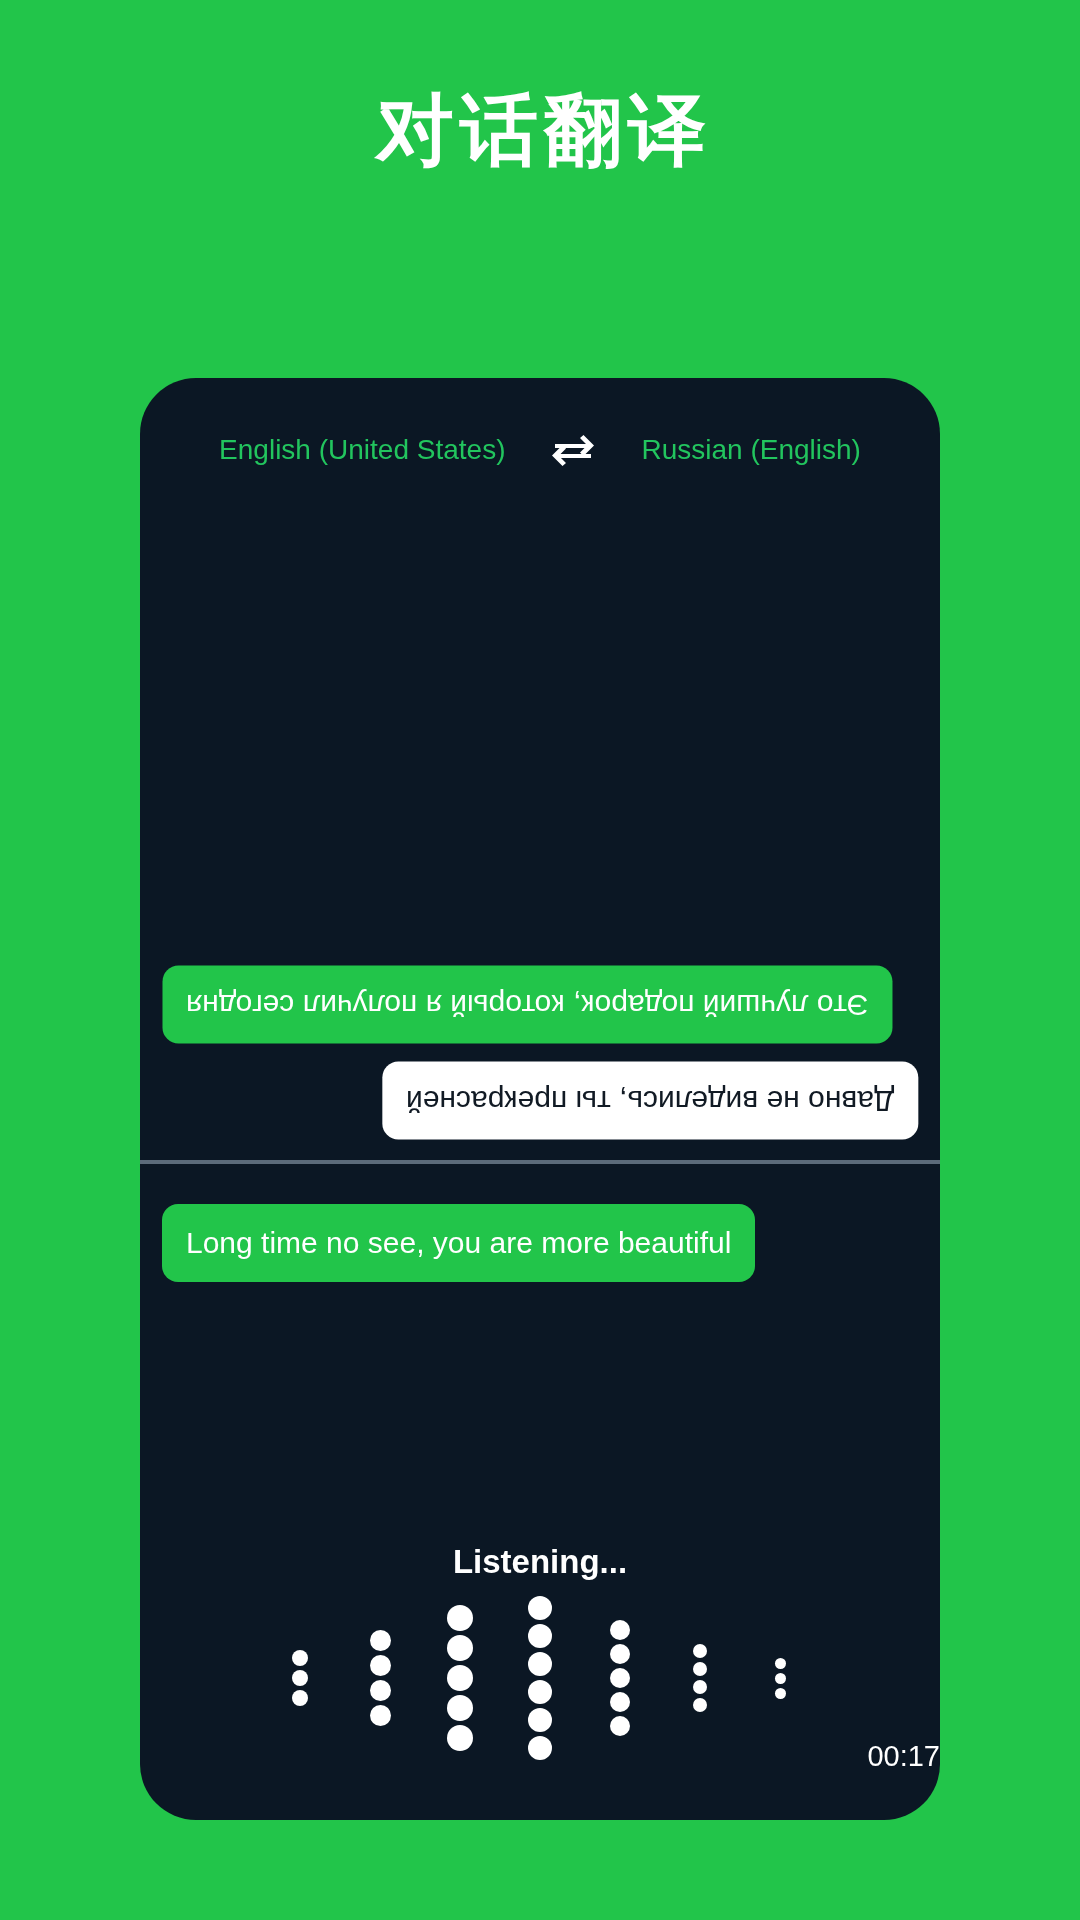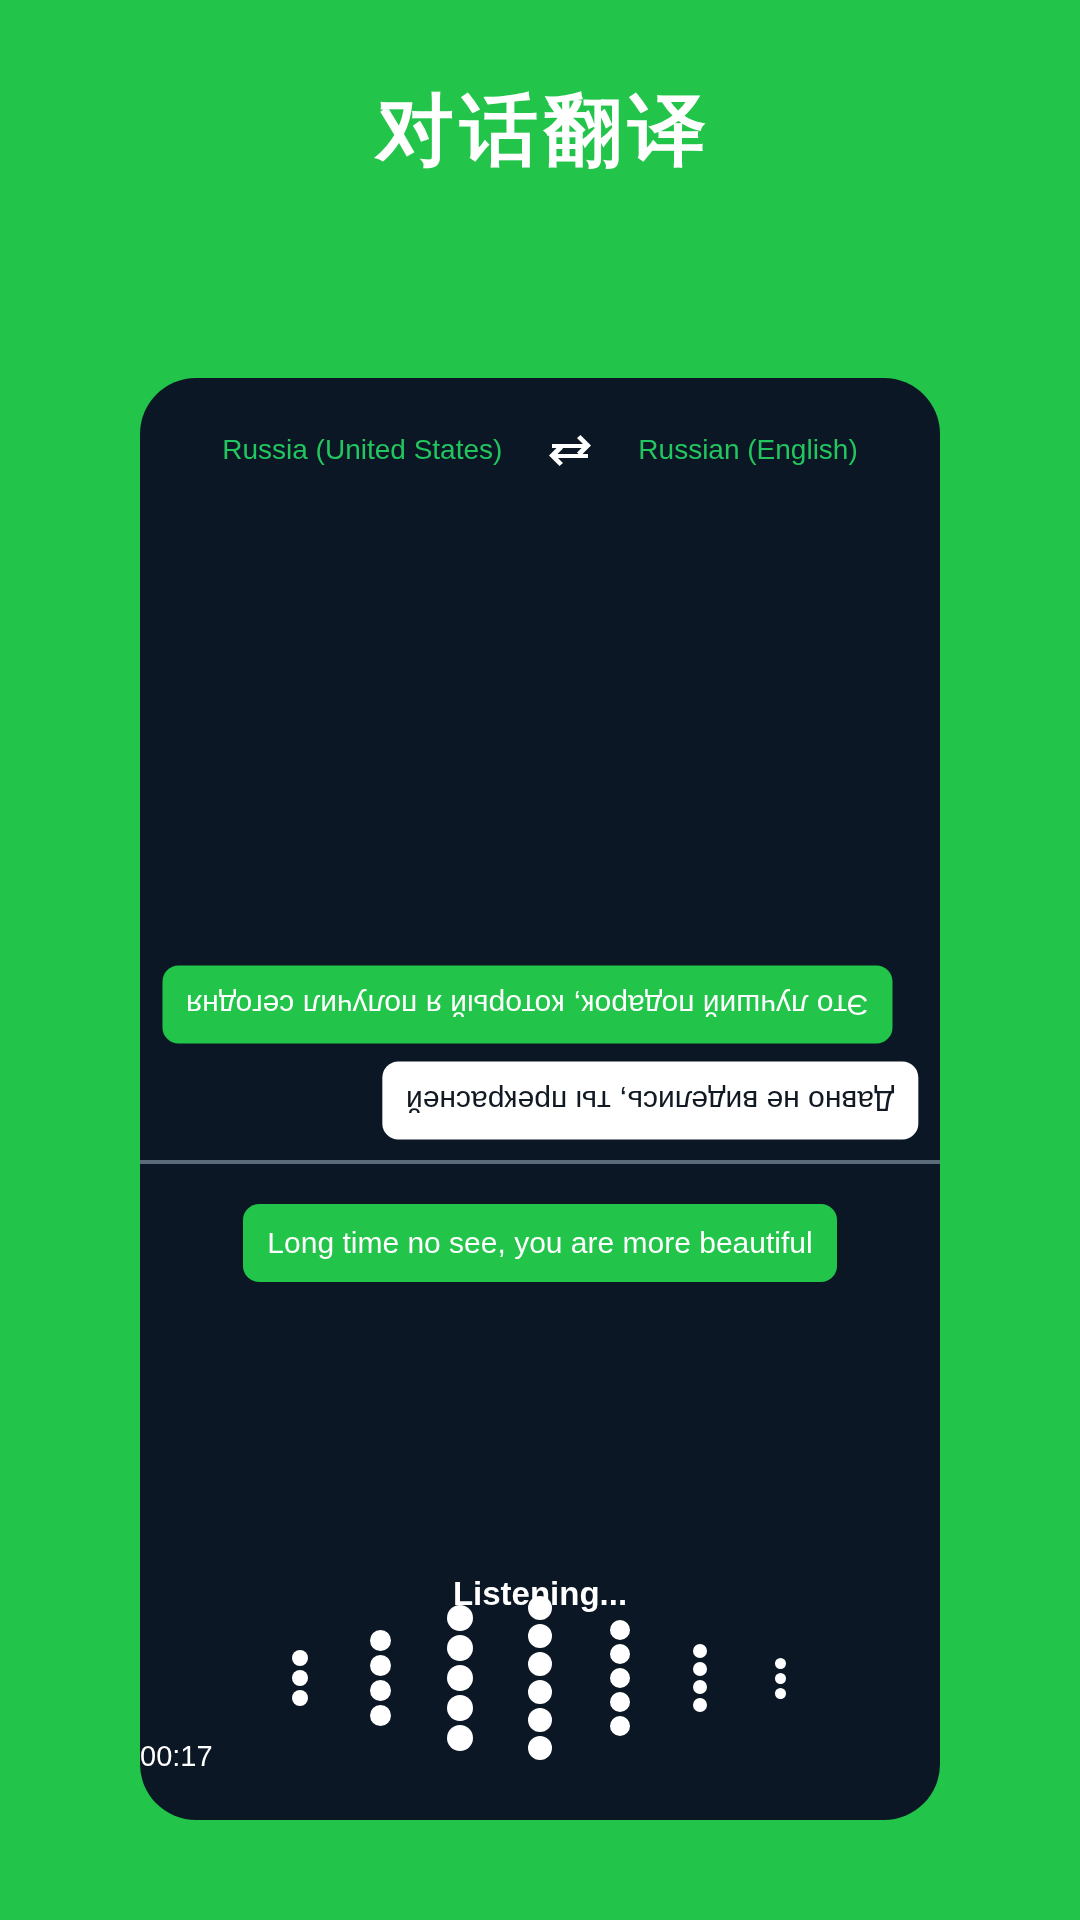--- a/index.html
+++ b/index.html
@@ -91,21 +91,21 @@
     align-items: stretch;
     padding-bottom: 14px;
   }
 
   .pane-bottom {
     top: 790px;
     height: 390px;
     display: flex;
     flex-direction: column;
     justify-content: flex-start;
-    align-items: center;
+    align-items: flex-start;
     padding-top: 36px;
   }
 
   .divider {
     position: absolute;
     left: 0;
     top: 782px;
     width: 100%;
     height: 4px;
     background: #5c6b7a;
@@ -137,21 +137,21 @@
   .row-right { justify-content: flex-end; }
 
   .flip { transform: rotate(180deg); }
 
   .gap-16 { height: 18px; }
 
   
   .listening {
     position: absolute;
     left: 0;
-    top: 1197px;
+    top: 1165px;
     width: 100%;
     text-align: center;
     color: #ffffff;
     font-size: 33px;
     font-weight: bold;
   }
 
   
   .waveform {
     position: absolute;
@@ -179,34 +179,34 @@
     border-radius: 50%;
     margin: 2px 0;
   }
 
   
   .timer {
     position: absolute;
     left: 0;
     top: 1362px;
     width: 100%;
-    text-align: left;
+    text-align: right;
     color: #ffffff;
     font-size: 29px;
   }
 </style>
 </head>
 <body>
 
 <div class="page-title">对话翻译</div>
 
 <div class="phone-card">
 
   <div class="lang-bar">
-    <span class="lang-label">Russia (United States)</span>
+    <span class="lang-label">English (United States)</span>
     <span class="swap-icon">
       <svg width="44" height="32" viewBox="0 0 44 32">
         <path d="M4 11 H36 L29 4 L32.5 1 L43 11.5 L32.5 22 L29 18.5 L36 11.5" fill="#ffffff"></path>
         <path d="M4 10 H40 V14 H4 Z" fill="#ffffff"></path>
         <path d="M40 22 H8 L15 29 L11.5 32 L1 21.5 L11.5 11 L15 14.5 L8 21.5" fill="#ffffff"></path>
         <path d="M4 20 H40 V24 H4 Z" fill="#ffffff"></path>
       </svg>
     </span>
     <span class="lang-label">Russian (English)</span>
   </div>

